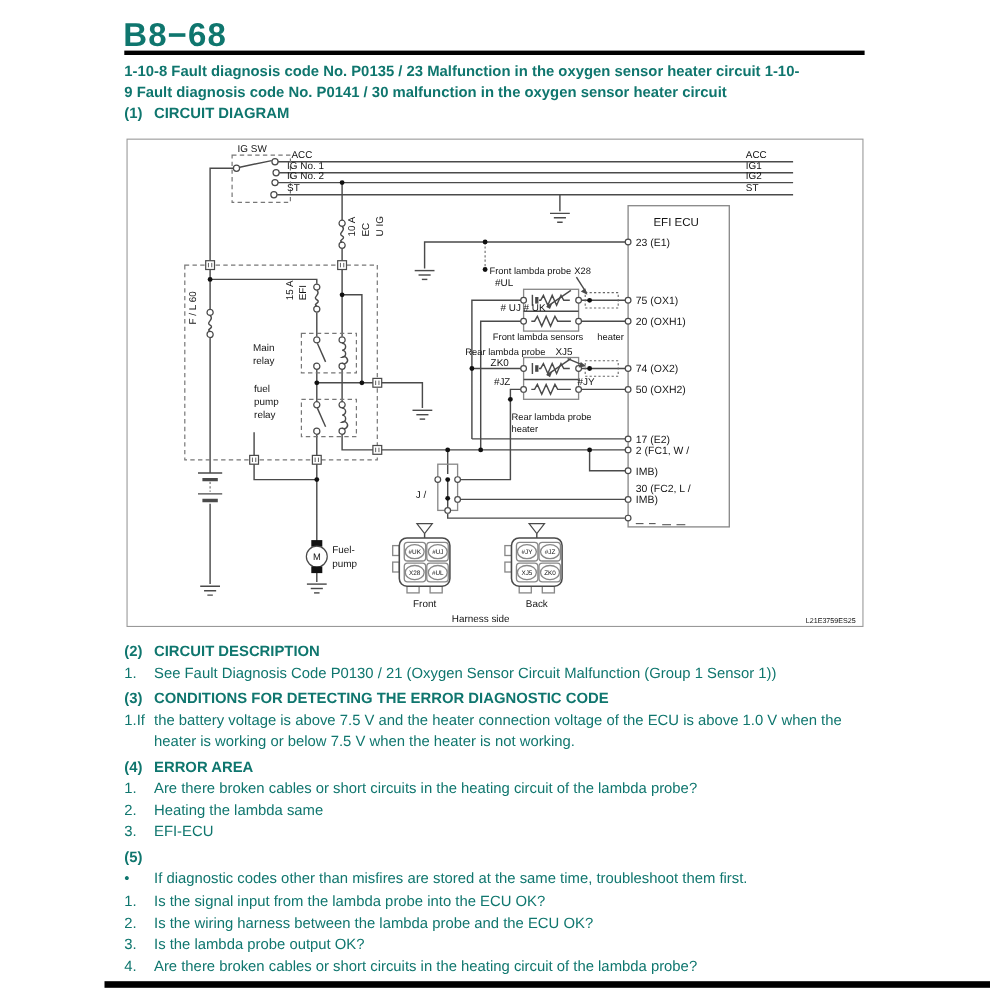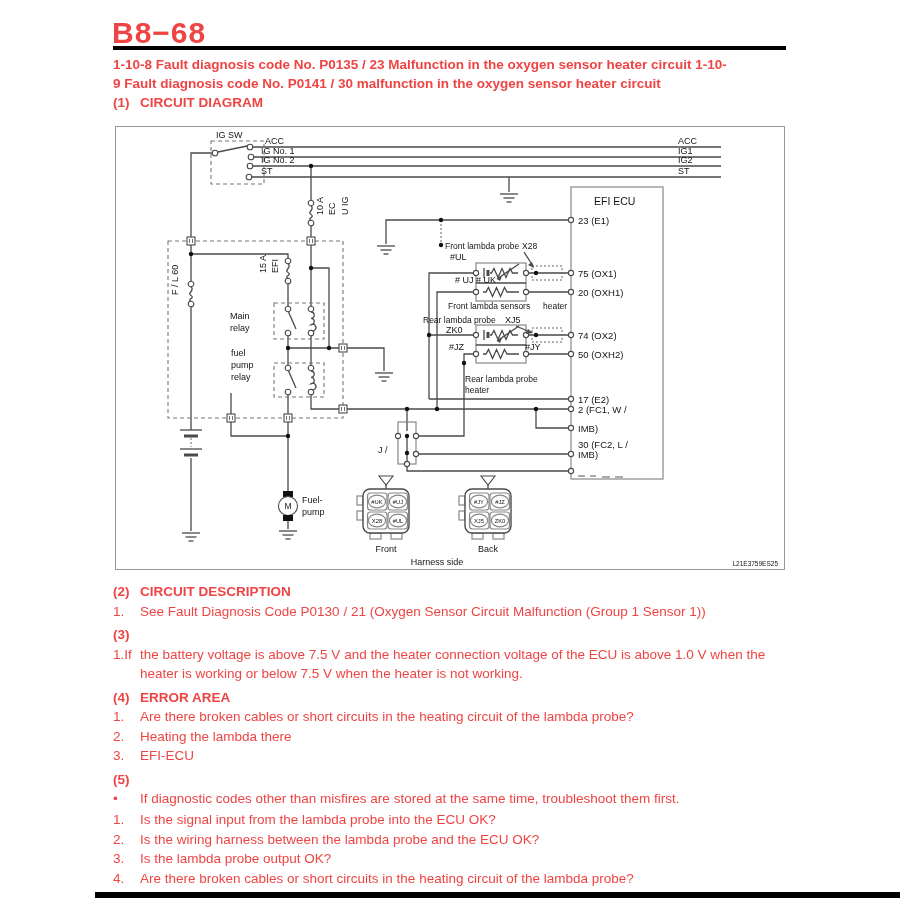--- a/index.html
+++ b/index.html
@@ -1,17 +1,17 @@
 <!DOCTYPE html>
 <html><head>
 <meta charset="utf-8">
 <style>
   html,body{margin:0;padding:0;background:#fff;}
   .page{position:relative;width:900px;height:900px;background:#fff;overflow:hidden;
-        font-family:"Liberation Sans",sans-serif;color:#ef4444;}
+        font-family:"Liberation Sans",sans-serif;color:#0f766e;}
   .page-code{position:absolute;left:112px;top:16px;font-size:30px;font-weight:700;letter-spacing:1px;}
   .code-rule{position:absolute;left:113px;top:46px;width:673px;height:4px;background:#000;}
   .intro{position:absolute;left:113px;top:56px;width:700px;font-size:13.5px;font-weight:700;line-height:18.5px;}
   .h1row{position:absolute;left:113px;top:95px;font-size:13.5px;font-weight:700;display:flex;}
   .h1row .num{width:27px;}
   .diagram{position:absolute;left:115px;top:126px;width:670px;height:444px;border:1px solid #999;box-sizing:border-box;}
   svg{display:block;font-family:"Liberation Sans",sans-serif;}
   svg text{fill:#141414;}
   .w{stroke:#4a4a4a;stroke-width:1.3;fill:none;}
   .w2{stroke:#4a4a4a;stroke-width:3;fill:none;}
@@ -340,36 +340,37 @@
       <div class="sec-head">
         <span class="num">(2)</span>
         <span class="ttl">CIRCUIT DESCRIPTION</span>
       </div>
       <div class="item">
         <span class="num">1.</span>
         <span class="txt">See Fault Diagnosis Code P0130 / 21 (Oxygen Sensor Circuit Malfunction (Group 1 Sensor 1))</span>
       </div>
       <div class="sec-head">
         <span class="num">(3)</span>
+        <span class="ttl">CONDITIONS FOR DETECTING THE ERROR DIAGNOSTIC CODE</span>
       </div>
       <div class="item">
         <span class="num">1.If</span>
         <span class="txt">the battery voltage is above 7.5 V and the heater connection voltage of the ECU is above 1.0 V when the heater is working or below 7.5 V when the heater is not working.</span>
       </div>
       <div class="sec-head">
         <span class="num">(4)</span>
         <span class="ttl">ERROR AREA</span>
       </div>
       <div class="item">
         <span class="num">1.</span>
         <span class="txt">Are there broken cables or short circuits in the heating circuit of the lambda probe?</span>
       </div>
       <div class="item">
         <span class="num">2.</span>
-        <span class="txt">Heating the lambda there</span>
+        <span class="txt">Heating the lambda same</span>
       </div>
       <div class="item">
         <span class="num">3.</span>
         <span class="txt">EFI-ECU</span>
       </div>
       <div class="sec-head">
         <span class="num">(5)</span>
       </div>
       <div class="item">
         <span class="num">•</span>

